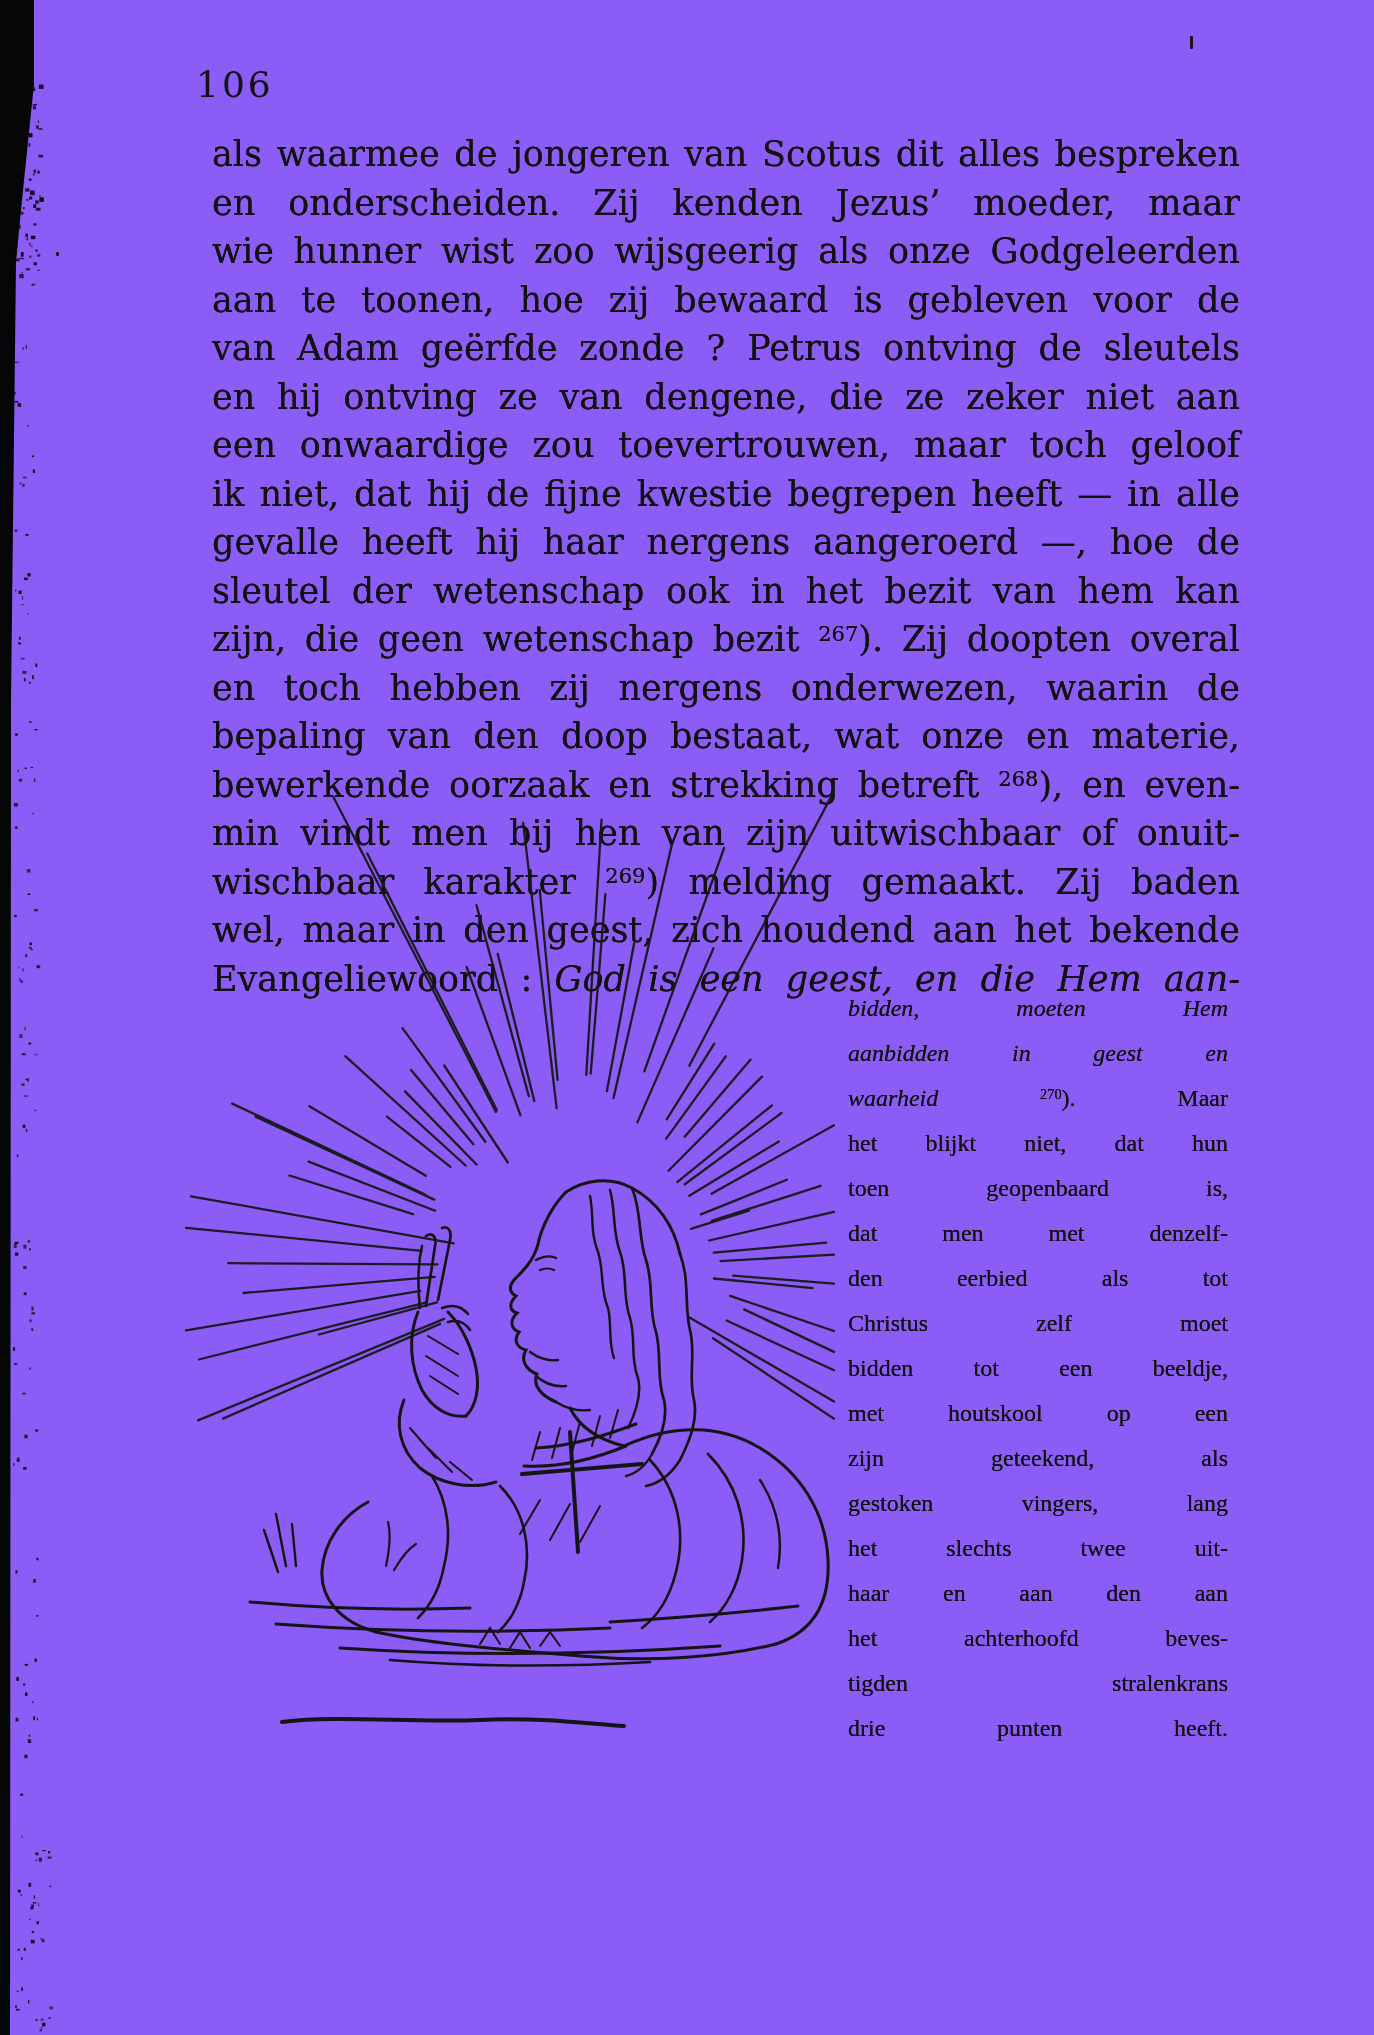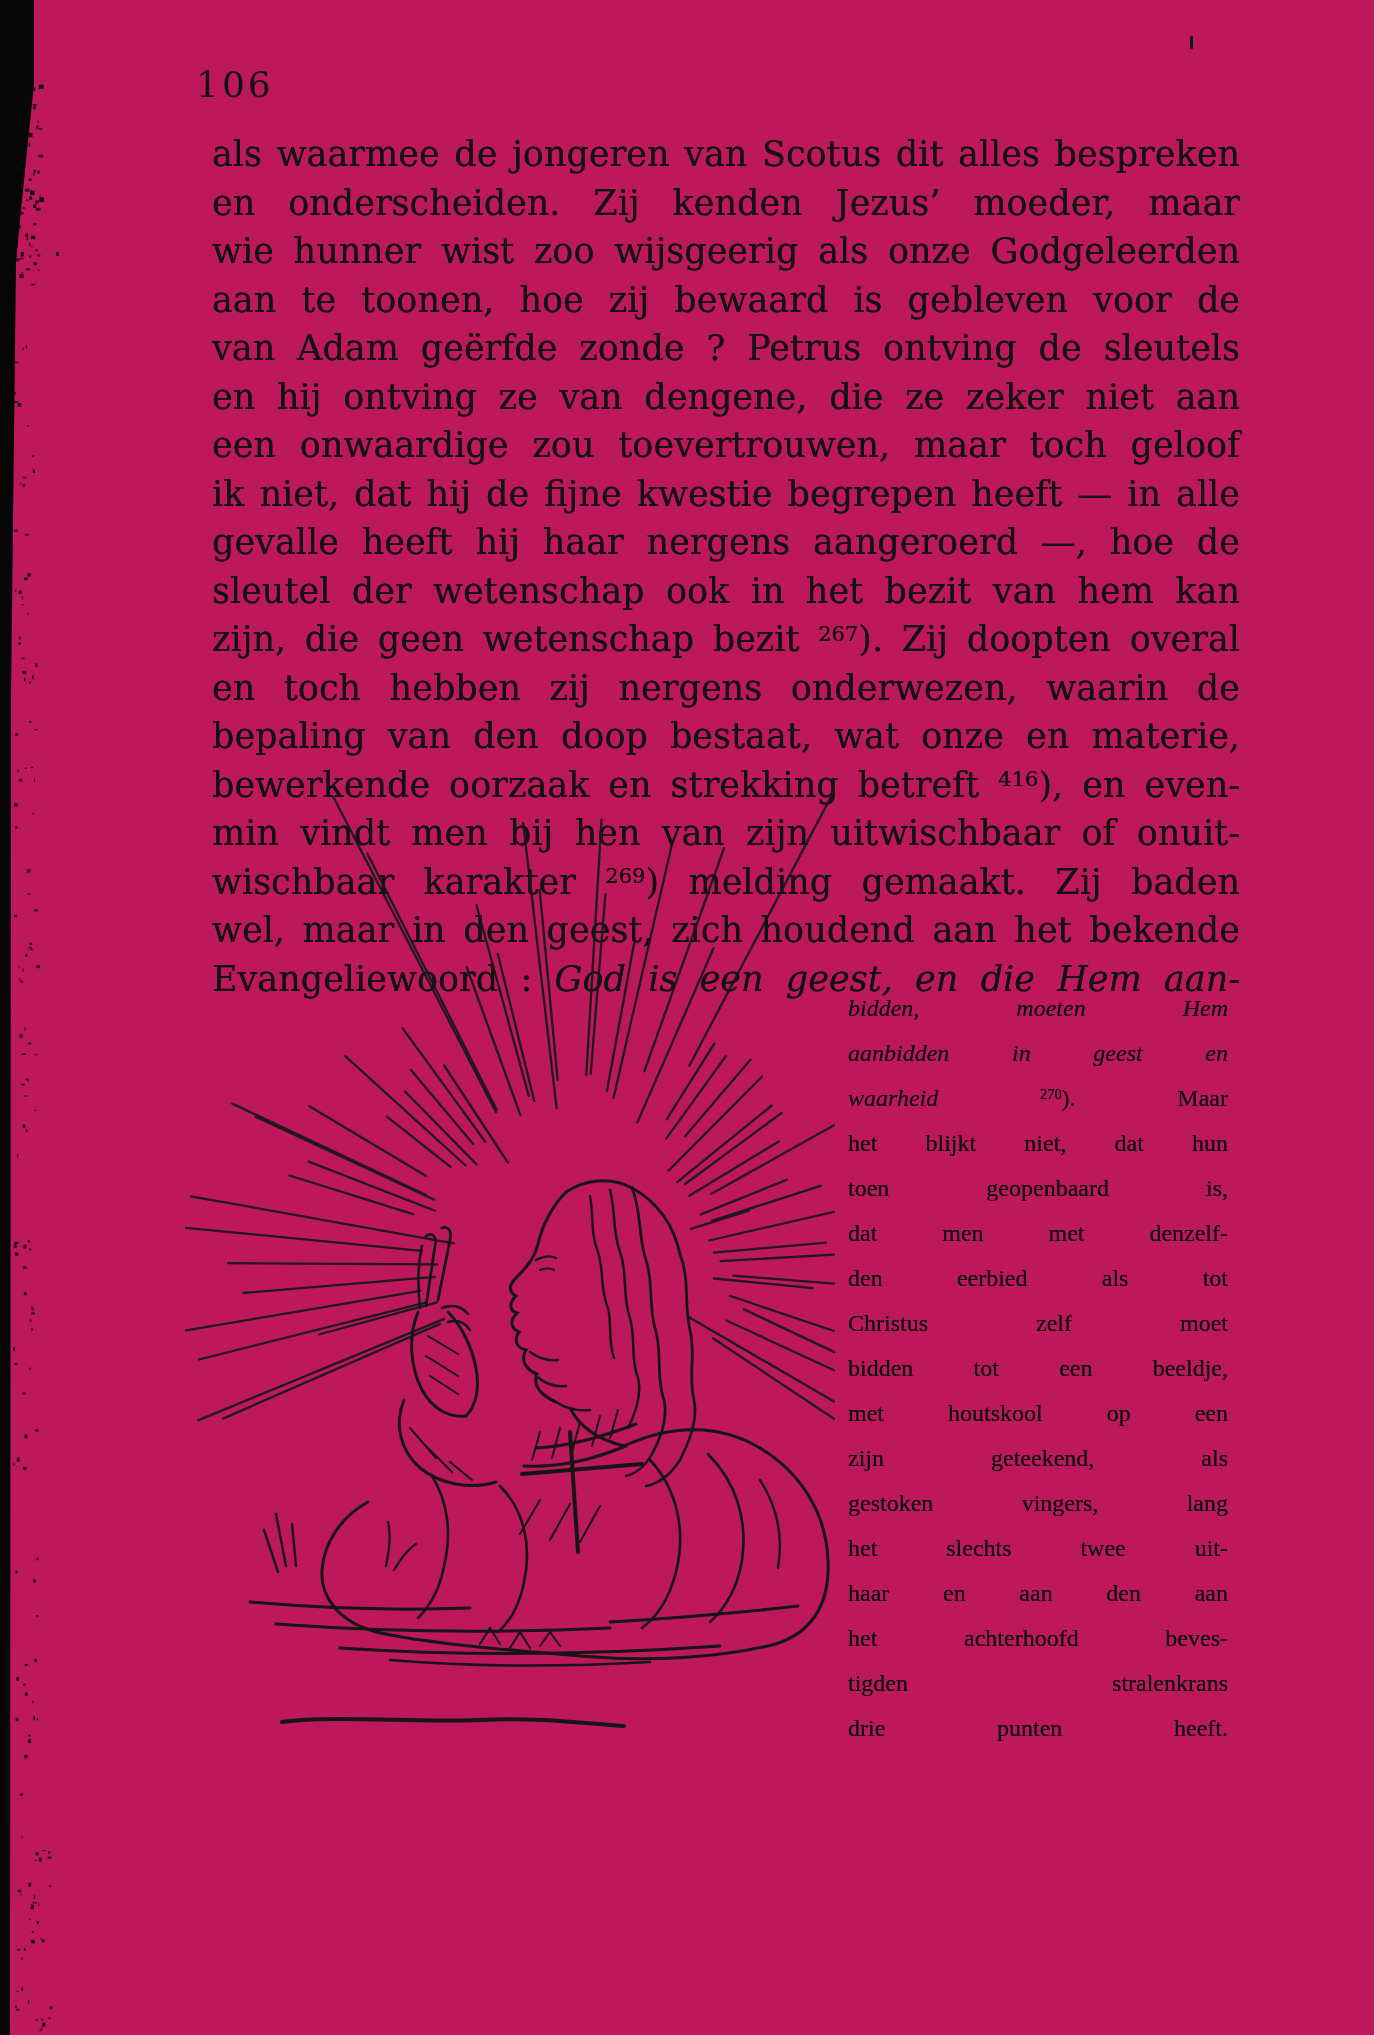--- a/index.html
+++ b/index.html
@@ -1,20 +1,20 @@
 <!DOCTYPE html>
 <html><head>
 <meta charset="utf-8">
 <style>
   html,body{margin:0;padding:0;background:#e8e8e4;}
   .page{
     position:relative;
     width:1374px;height:2035px;
     margin:0 auto;
-    background:#be185d;
+    background:#8b5cf6;
     overflow:hidden;
     font-family:"DejaVu Serif", serif;
     color:#121212;
   }
   
   .edge-svg{position:absolute;left:0;top:0;}
   
   .page-number{
     position:absolute;left:196px;top:64px;
     font-size:36px;letter-spacing:3px;
@@ -287,21 +287,21 @@
       <div class="line"><span>aan te toonen, hoe zij bewaard is gebleven voor de</span></div>
       <div class="line"><span>van Adam geërfde zonde ? Petrus ontving de sleutels</span></div>
       <div class="line"><span>en hij ontving ze van dengene, die ze zeker niet aan</span></div>
       <div class="line"><span>een onwaardige zou toevertrouwen, maar toch geloof</span></div>
       <div class="line"><span>ik niet, dat hij de fijne kwestie begrepen heeft — in alle</span></div>
       <div class="line"><span>gevalle heeft hij haar nergens aangeroerd —, hoe de</span></div>
       <div class="line"><span>sleutel der wetenschap ook in het bezit van hem kan</span></div>
       <div class="line"><span>zijn, die geen wetenschap bezit </span><span class="seg-sup">267</span><span>). Zij doopten overal</span></div>
       <div class="line"><span>en toch hebben zij nergens onderwezen, waarin de</span></div>
       <div class="line"><span>bepaling van den doop bestaat, wat onze en materie,</span></div>
-      <div class="line"><span>bewerkende oorzaak en strekking betreft </span><span class="seg-sup">416</span><span>), en even-</span></div>
+      <div class="line"><span>bewerkende oorzaak en strekking betreft </span><span class="seg-sup">268</span><span>), en even-</span></div>
       <div class="line"><span>min vindt men bij hen van zijn uitwischbaar of onuit-</span></div>
       <div class="line"><span>wischbaar karakter </span><span class="seg-sup">269</span><span>) melding gemaakt. Zij baden</span></div>
       <div class="line"><span>wel, maar in den geest, zich houdend aan het bekende</span></div>
       <div class="line"><span>Evangeliewoord : </span><span class="seg-i">God is een geest, en die Hem aan-</span></div>
     </div>
 
   <div class="wrap-lines" id="wrapLines">
       <div class="line"><span class="seg-i">bidden, moeten Hem</span></div>
       <div class="line"><span class="seg-i">aanbidden in geest en</span></div>
       <div class="line"><span class="seg-i">waarheid </span><span class="seg-sup">270</span><span>). Maar</span></div>

